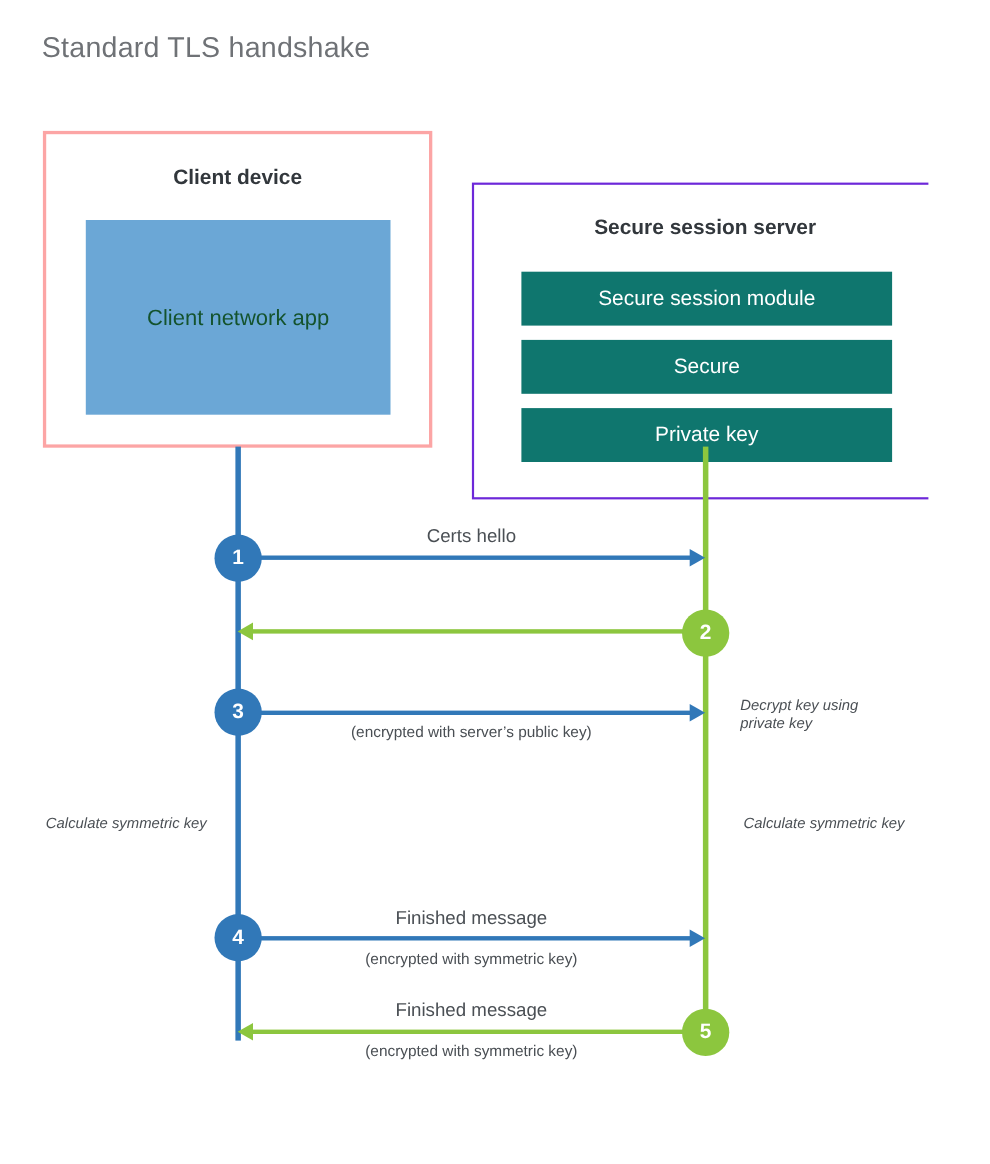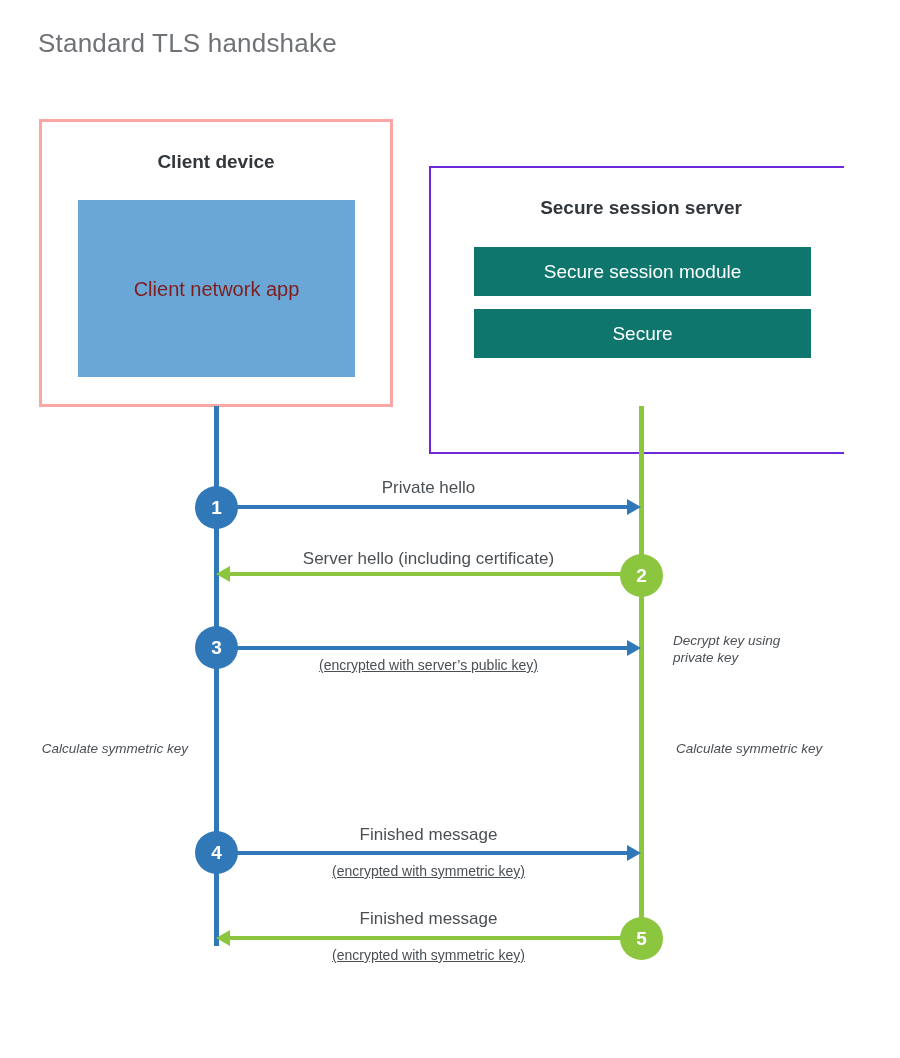--- a/index.html
+++ b/index.html
@@ -69,21 +69,21 @@
     left: 36px;
     top: 78px;
     width: 277px;
     height: 177px;
     background: #6ba7d6;
     display: flex;
     align-items: center;
     justify-content: center;
   }
   .client-app-label {
-    color: #7f1d1d;
+    color: #14532d;
     font-size: 20px;
     line-height: 30px;
     text-align: center;
     max-width: 190px;
   }
 
   
   .server-bars {
     position: absolute;
     left: 43px;
@@ -169,21 +169,20 @@
     color: #4a4f54;
     font-size: 17px;
     white-space: nowrap;
   }
   .msg-sublabel {
     position: absolute;
     text-align: center;
     color: #4a4f54;
     font-size: 14px;
     white-space: nowrap;
-    text-decoration: underline;
   }
 
   
   .side-note {
     position: absolute;
     color: #4a4f54;
     font-size: 13.5px;
     line-height: 17px;
     font-style: italic;
   }
@@ -206,33 +205,35 @@
 
   <div class="entity-box server">
     <div class="entity-title">Secure session server</div>
     <div class="server-bars">
       <div class="server-bar">
         <span class="server-bar-label">Secure session module</span>
       </div>
       <div class="server-bar">
         <span class="server-bar-label">Secure</span>
       </div>
+      <div class="server-bar">
+        <span class="server-bar-label">Private key</span>
+      </div>
     </div>
   </div>
 
   <div class="lifeline client-line"></div>
   <div class="lifeline server-line"></div>
 
-  <div class="msg-label" style="left:216px; top:478px; width:425px;">Private hello</div>
+  <div class="msg-label" style="left:216px; top:478px; width:425px;">Certs hello</div>
   <div class="msg-arrow blue" style="left:216px; top:505px; width:412px;">
     <span class="head right"></span>
   </div>
   <div class="step-circle blue" style="left:195px; top:486px;">1</div>
 
-  <div class="msg-label" style="left:216px; top:549px; width:425px;">Server hello (including certificate)</div>
   <div class="msg-arrow green" style="left:229px; top:572px; width:412px;">
     <span class="head left"></span>
   </div>
   <div class="step-circle green" style="left:620px; top:554px;">2</div>
 
   <div class="msg-arrow blue" style="left:216px; top:646px; width:412px;">
     <span class="head right"></span>
   </div>
   <div class="msg-sublabel" style="left:216px; top:657px; width:425px;">(encrypted with server’s public key)</div>
   <div class="step-circle blue" style="left:195px; top:626px;">3</div>

